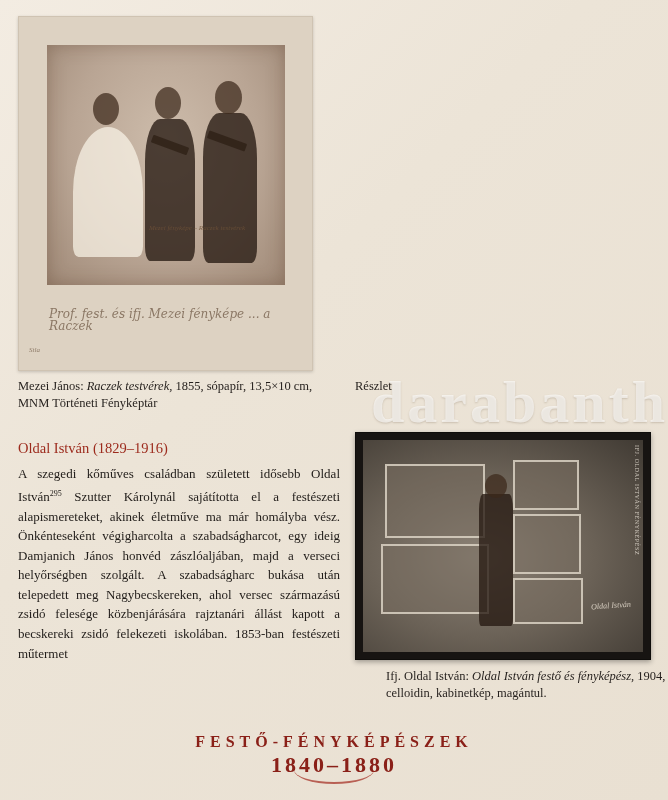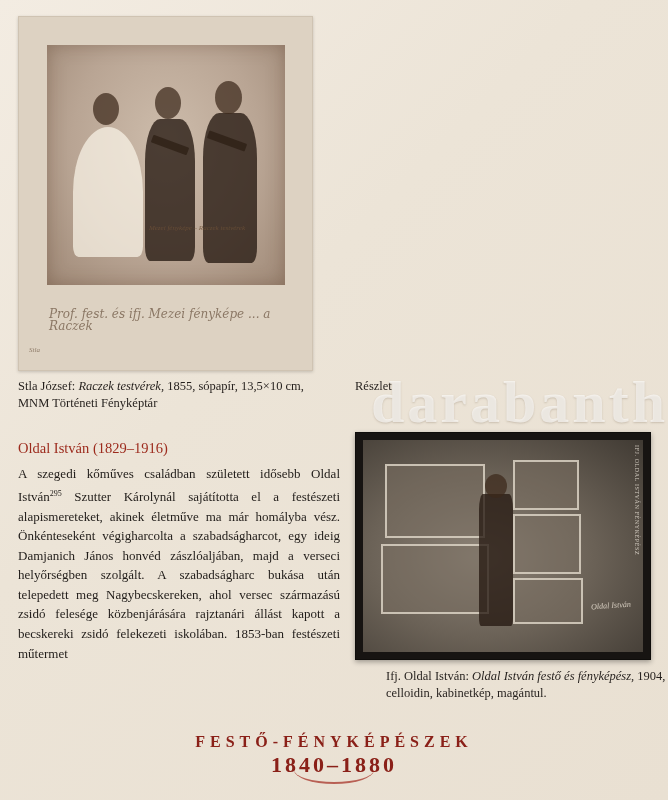--- a/index.html
+++ b/index.html
@@ -312,21 +312,21 @@
       <div class="picframe" style="left:150px; top:74px; width:64px; height:56px;"></div>
       <div class="picframe" style="left:150px; top:138px; width:66px; height:42px;"></div>
       <div class="darkcoat" style="left:116px; top:54px; width:34px; height:132px; border-radius:12% 12% 6% 6%;"></div>
       <div class="head" style="left:122px; top:34px; width:22px; height:24px;"></div>
       <div class="signature">Oldal István</div>
     </div>
     <div class="sidestamp">IFJ. OLDAL ISTVÁN FÉNYKÉPÉSZ</div>
   </div>
 
   <div class="caption" id="caption-left">
-    <span>Stla József:</span>
+    <span>Mezei János:</span>
     <span class="it">Raczek testvérek,</span><span> 1855, sópapír, 13,5×10 cm, MNM Történeti Fényképtár</span>
   </div>
 
   <div class="caption" id="caption-right-top">
     <span>Részlet</span>
   </div>
 
   <div class="caption" id="caption-bottom">
     <span>Ifj. Oldal István:</span>
     <span class="it">Oldal István festő és fényképész,</span><span> 1904, celloidin, kabinetkép, magántul.</span>

